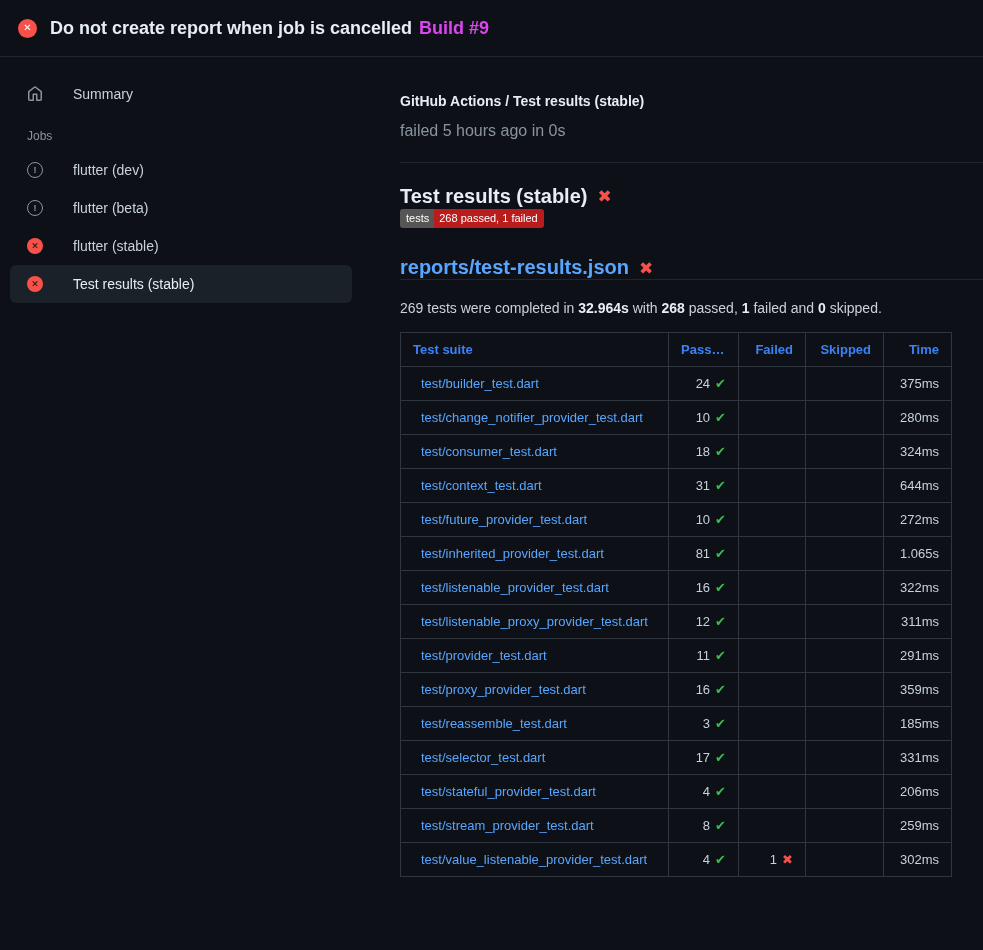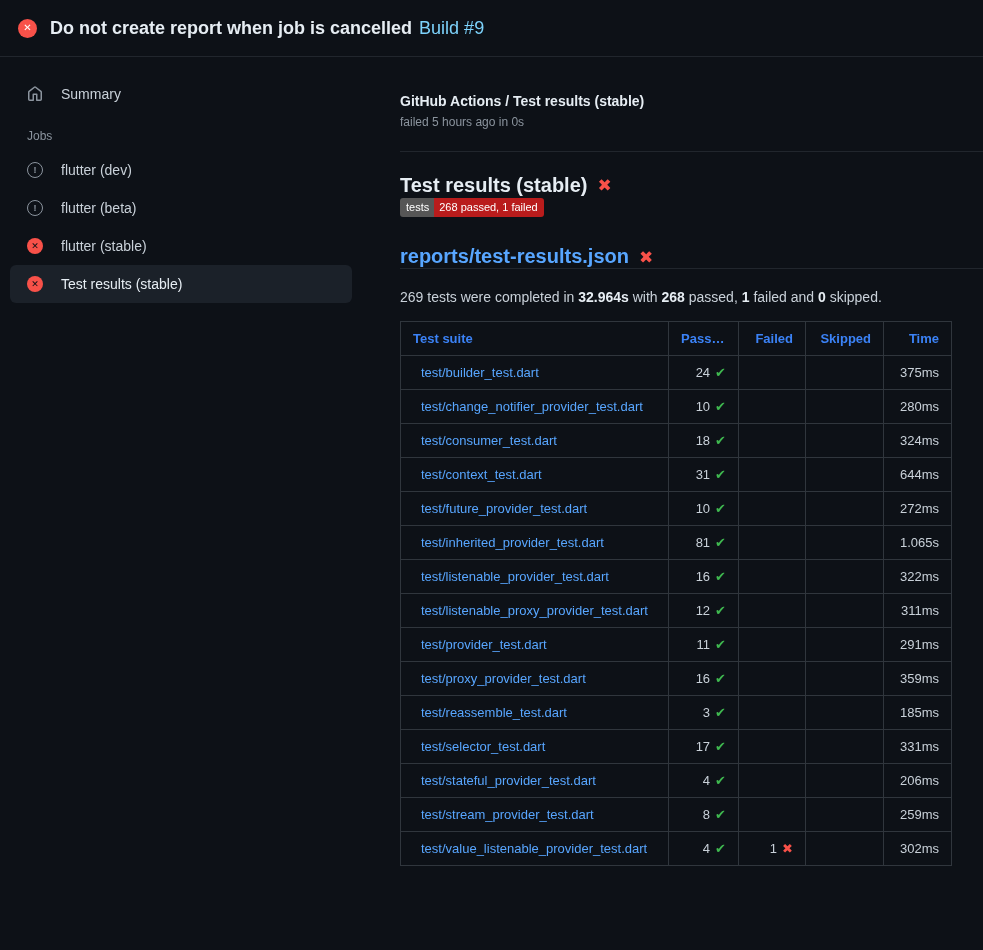--- a/index.html
+++ b/index.html
@@ -6,42 +6,42 @@
   html,body { width:983px; height:950px; background:#0d1117; color:#c9d1d9;
               font-family:"Liberation Sans","DejaVu Sans",sans-serif; overflow:hidden; }
 
   
   .page-header { display:flex; align-items:center; gap:13px; height:57px;
                  padding:0 16px 0 18px; border-bottom:1px solid #21262d; }
   .status-circle { width:19px; height:19px; border-radius:50%; background:#f85149;
                    color:#fff; display:flex; align-items:center; justify-content:center;
                    font-size:10px; font-weight:bold; flex:none; line-height:1; }
   .header-title { font-size:18px; font-weight:700; color:#e6edf3; }
-  .header-build { color:#7dd3fc; font-weight:400; margin-left:7px; }
+  .header-build { color:#d946ef; font-weight:700; margin-left:7px; }
 
   
   .layout { display:flex; align-items:flex-start; }
 
   
   .sidebar { width:370px; flex:none; padding:18px 18px 0 10px; }
-  .side-item { display:flex; align-items:flex-start; gap:18px; padding:11px 17px;
+  .side-item { display:flex; align-items:flex-start; gap:30px; padding:11px 17px;
                border-radius:6px; font-size:14px; color:#c9d1d9; cursor:pointer; }
   .side-item.selected { background:#1b2129; color:#e6edf3; }
   .jobs-label { color:#8b949e; font-size:12px; padding:16px 17px 8px; }
   .home-icon { width:16px; height:16px; flex:none; }
   .job-icon { width:16px; height:16px; flex:none; border-radius:50%;
               display:flex; align-items:center; justify-content:center;
               font-size:9px; font-weight:bold; line-height:1; }
   .job-icon.neutral { border:1px solid #8b949e; color:#8b949e; }
   .job-icon.failed { background:#f85149; color:#0d1117; }
 
   
   .main { flex:1; padding:36px 32px 0 30px; min-width:0; }
   .breadcrumb { font-size:14px; font-weight:700; color:#e6edf3; }
-  .status-line { font-size:12px; color:#8b949e; margin-top:6px; }
+  .status-line { font-size:16px; color:#8b949e; margin-top:13px; }
   .divider { border:none; border-top:1px solid #21262d; margin:22px -32px 0 0; }
 
   .section-title { margin-top:22px; font-size:20px; font-weight:700; color:#e6edf3;
                    display:flex; align-items:center; }
   .x-mark { color:#f85149; font-size:17px; margin-left:10px; font-weight:bold; }
 
   .badge { display:inline-flex; font-size:11px; line-height:1;
            border-radius:3px; overflow:hidden; }
   .badge-left  { background:#565656; color:#fff; padding:4px 5px 4px 6px; }
   .badge-right { background:#b91c1c; color:#fff; padding:4px 6px 4px 5px; }

